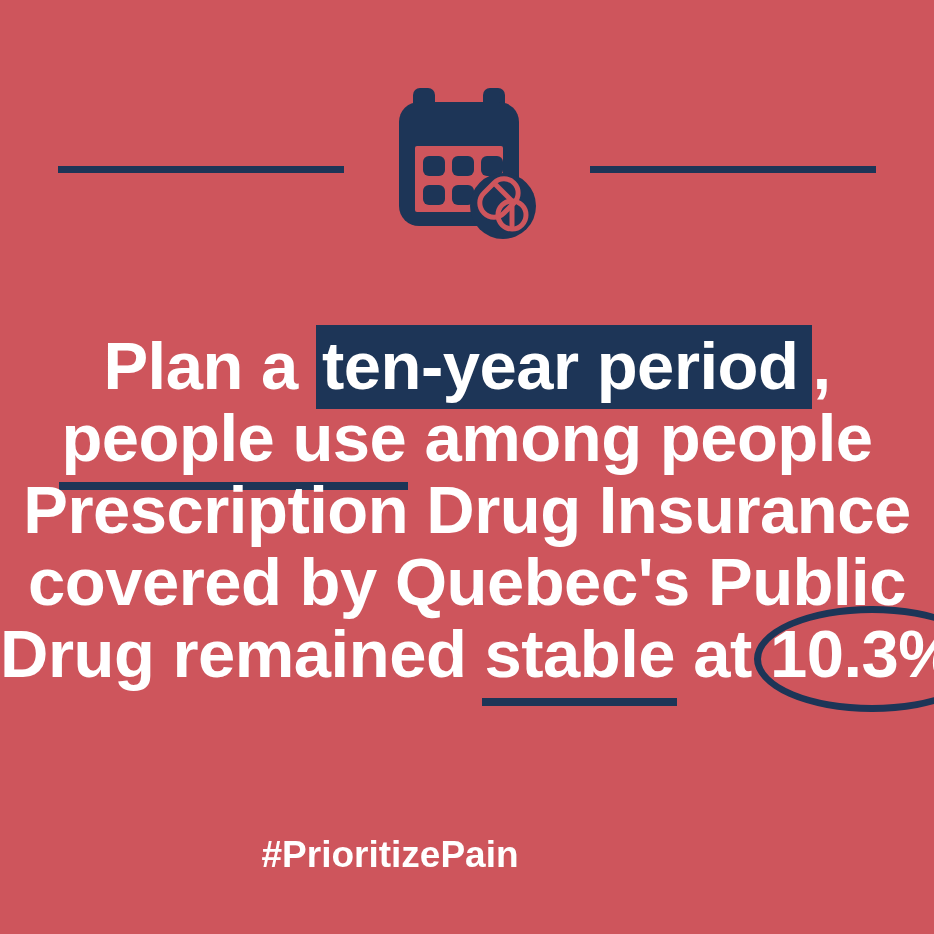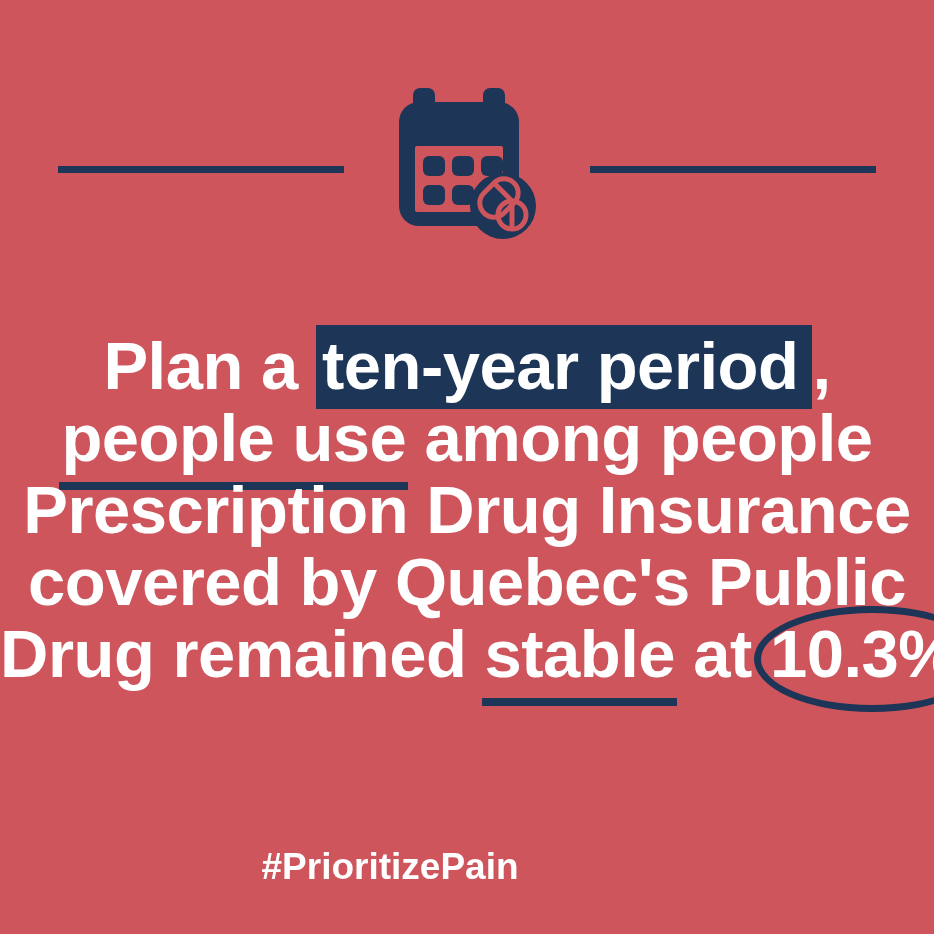--- a/index.html
+++ b/index.html
@@ -116,21 +116,20 @@
     position: absolute;
     left: 0;
     top: 834px;
     width: 780px;
     text-align: center;
     color: #ffffff;
     font-family: "Liberation Sans", sans-serif;
     font-weight: bold;
     font-size: 37px;
     letter-spacing: 0px;
-    margin-top: 12px;
   }
 </style>
 </head>
 <body>
 
 <div id="card">
 
   <div id="header-band">
 
     <div class="rule" id="rule-left"></div>

